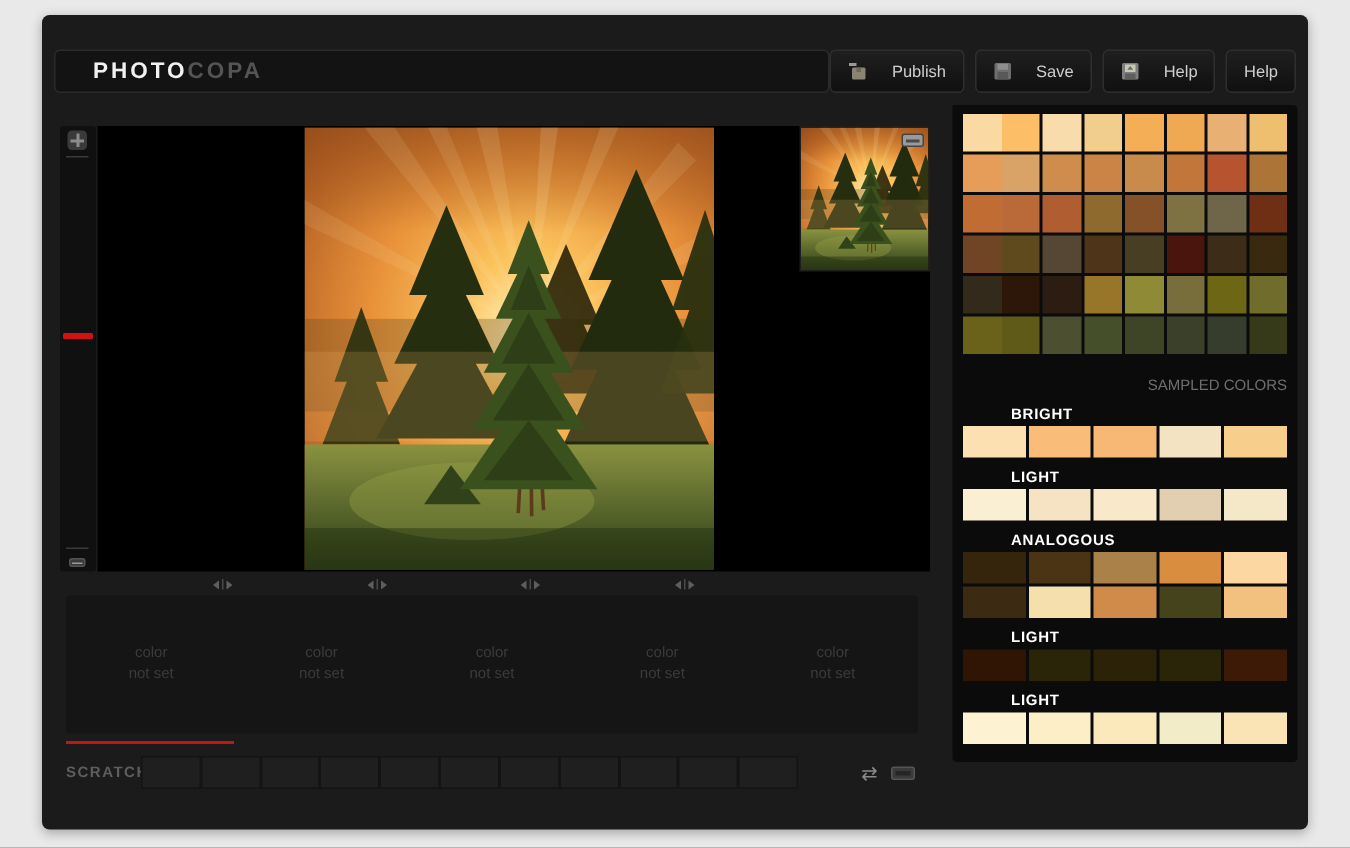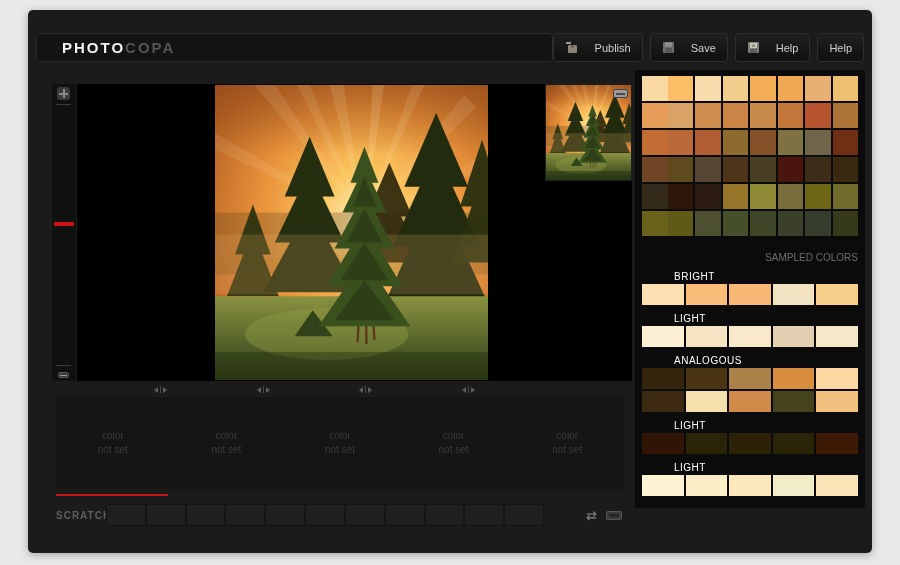--- a/index.html
+++ b/index.html
@@ -10,21 +10,21 @@
   .topbar { position:absolute; left:8px; top:23px; width:828px; height:29px; display:flex; align-items:stretch; }
   .logo-bar { width:584px; background:#131313; border:1px solid #2B2B2B; border-radius:4px; display:flex; align-items:center; padding-left:25px; }
   .logo { font-size:15px; font-weight:bold; letter-spacing:2px; }
   .logo .lt1 { color:#F2F2F2; }
   .logo .lt2 { color:#545454; }
   .toolbar-buttons { margin-left:auto; display:flex; gap:7px; }
   .btn { background:linear-gradient(#1F1F1F,#101010); border:1px solid #2E2E2E; border-radius:4px; color:#CFCFCF; font-size:11px; display:flex; align-items:center; gap:16px; padding:0 11px; cursor:pointer; }
   .btn svg { display:block; }
 
   
-  .left-panel { position:absolute; left:20px; top:74px; width:584px; height:458px; }
+  .left-panel { position:absolute; left:8px; top:74px; width:584px; height:458px; }
   .workspace { display:flex; height:297px; }
   .zoom-slider { width:24px; margin-left:4px; background:#101010; border-radius:2px; position:relative; }
   .zs-plus { position:absolute; left:5px; top:3px; width:13px; height:13px; border-radius:3px; background:#3A3A3A; }
   .zs-plus:before, .zs-plus:after { content:""; position:absolute; background:#8C8C8C; }
   .zs-plus:before { left:2px; top:5.5px; width:9px; height:2px; }
   .zs-plus:after { left:5.5px; top:2px; width:2px; height:9px; }
   .zs-tick { position:absolute; left:4px; width:15px; height:1px; background:#3A3A3A; }
   .zs-tick.top { top:20px; } .zs-tick.bot { top:281px; }
   .zs-handle { position:absolute; left:2px; top:138px; width:20px; height:4px; background:#D11212; border-radius:1px; cursor:pointer; }
   .zs-minus { position:absolute; left:6px; top:288px; width:11px; height:6px; border-radius:2px; background:#3A3A3A; border:1px solid #555; }
@@ -63,21 +63,21 @@
   .tab { height:22px; padding:0 13px; display:flex; align-items:center; font-size:11px; color:#969696; background:#212121; border-radius:3px 3px 0 0; margin-right:2px; cursor:pointer; }
   .tab.active { background:#0B0B0B; color:#FFFFFF; font-weight:bold; }
   .panel-body { width:230px; height:438px; background:#0B0B0B; border-radius:0 3px 3px 3px; padding:6px 7px; }
 
   .sw-row { display:flex; gap:2px; height:25px; margin-bottom:2px; }
   .sw-double { flex:2; display:flex; cursor:pointer; }
   .sw-double .half { flex:1; }
   .sw-cell { flex:1; cursor:pointer; }
   .sampled-label { text-align:right; color:#6E6E6E; font-size:10px; margin-top:16px; }
 
-  .section-label { color:#FFFFFF; font-weight:normal; font-size:10px; letter-spacing:.5px; margin-top:8px;padding-left:32px; }
+  .section-label { color:#FFFFFF; font-weight:bold; font-size:10px; letter-spacing:.5px; margin-top:8px;padding-left:32px; }
   .strip { display:flex; gap:2px; height:21px; margin-top:2px; }
   .strip-cell { flex:1; cursor:pointer; }
 </style>
 </head>
 <body>
 
 <svg width="0" height="0" style="position:absolute">
   <defs>
     <radialGradient id="sky" cx="55%" cy="45%" r="75%">
       <stop offset="0%" stop-color="#FFF0B8"></stop>

